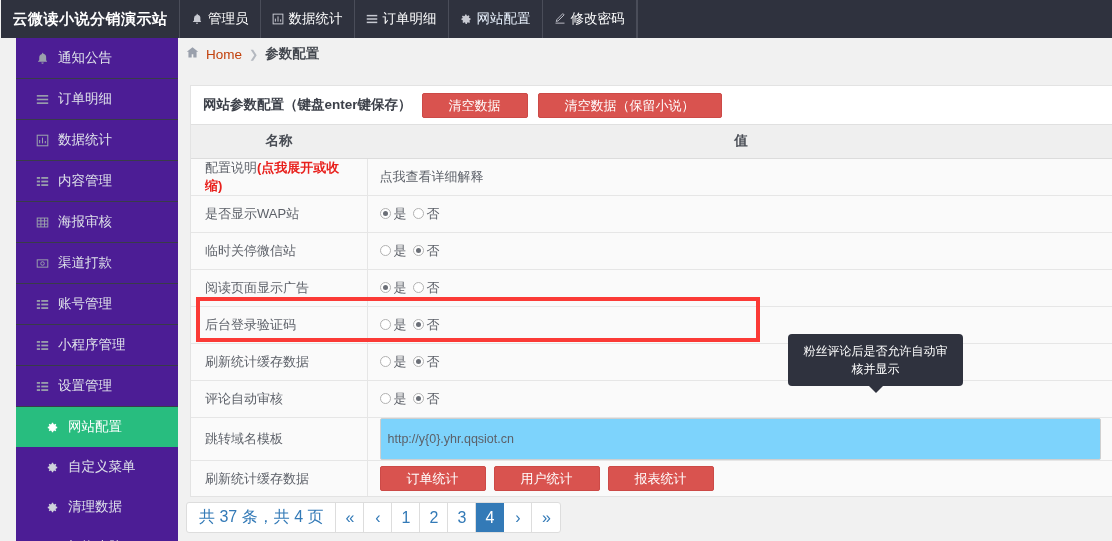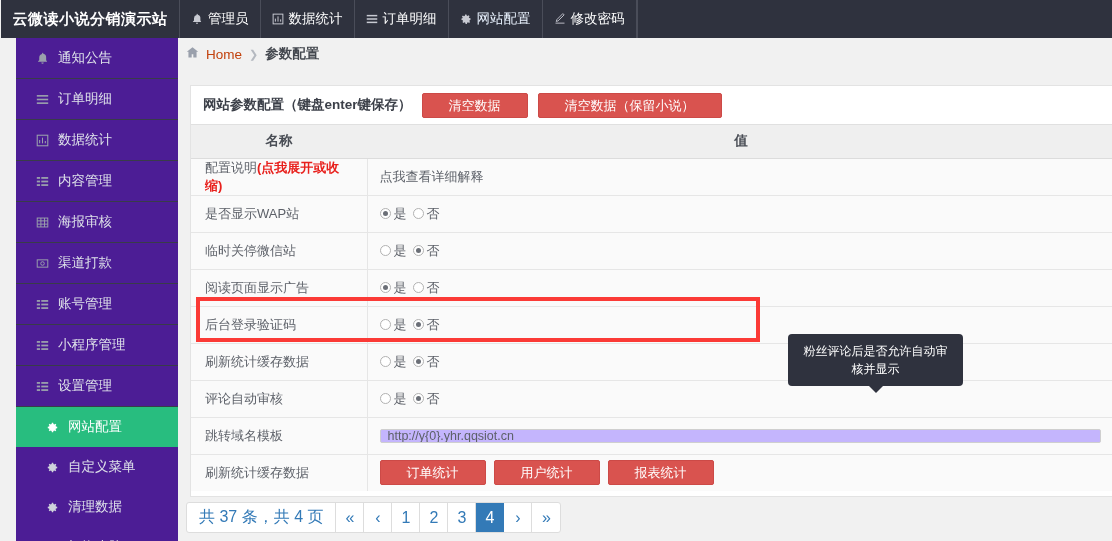--- a/index.html
+++ b/index.html
@@ -125,23 +125,23 @@
     display: inline-block; width: 11px; height: 11px;
     border: 1px solid #b2b2b2; border-radius: 50%;
     background: #fff; position: relative; cursor: pointer;
     vertical-align: middle;
   }
   .radio.on::after {
     content: ""; position: absolute; left: 2px; top: 2px;
     width: 5px; height: 5px; border-radius: 50%; background: #6b6f77;
   }
   .url-input {
-    width: 100%; height: 14px;
+    width: 100%; height: 42px;
     border: 1px solid #cfcfcf; border-radius: 2px;
-    background: #c4b5fd; color: #5d6169; font-size: 12.5px;
+    background: #7dd3fc; color: #5d6169; font-size: 12.5px;
     padding: 0 7px; font-family: inherit; outline: none;
   }
   .stat-btns { display: flex; gap: 8px; }
 
   
   #redbox {
     position: absolute; left: 5px; top: 211px;
     width: 564px; height: 45px;
     border: 4px solid #fb3a36;
     pointer-events: none;

